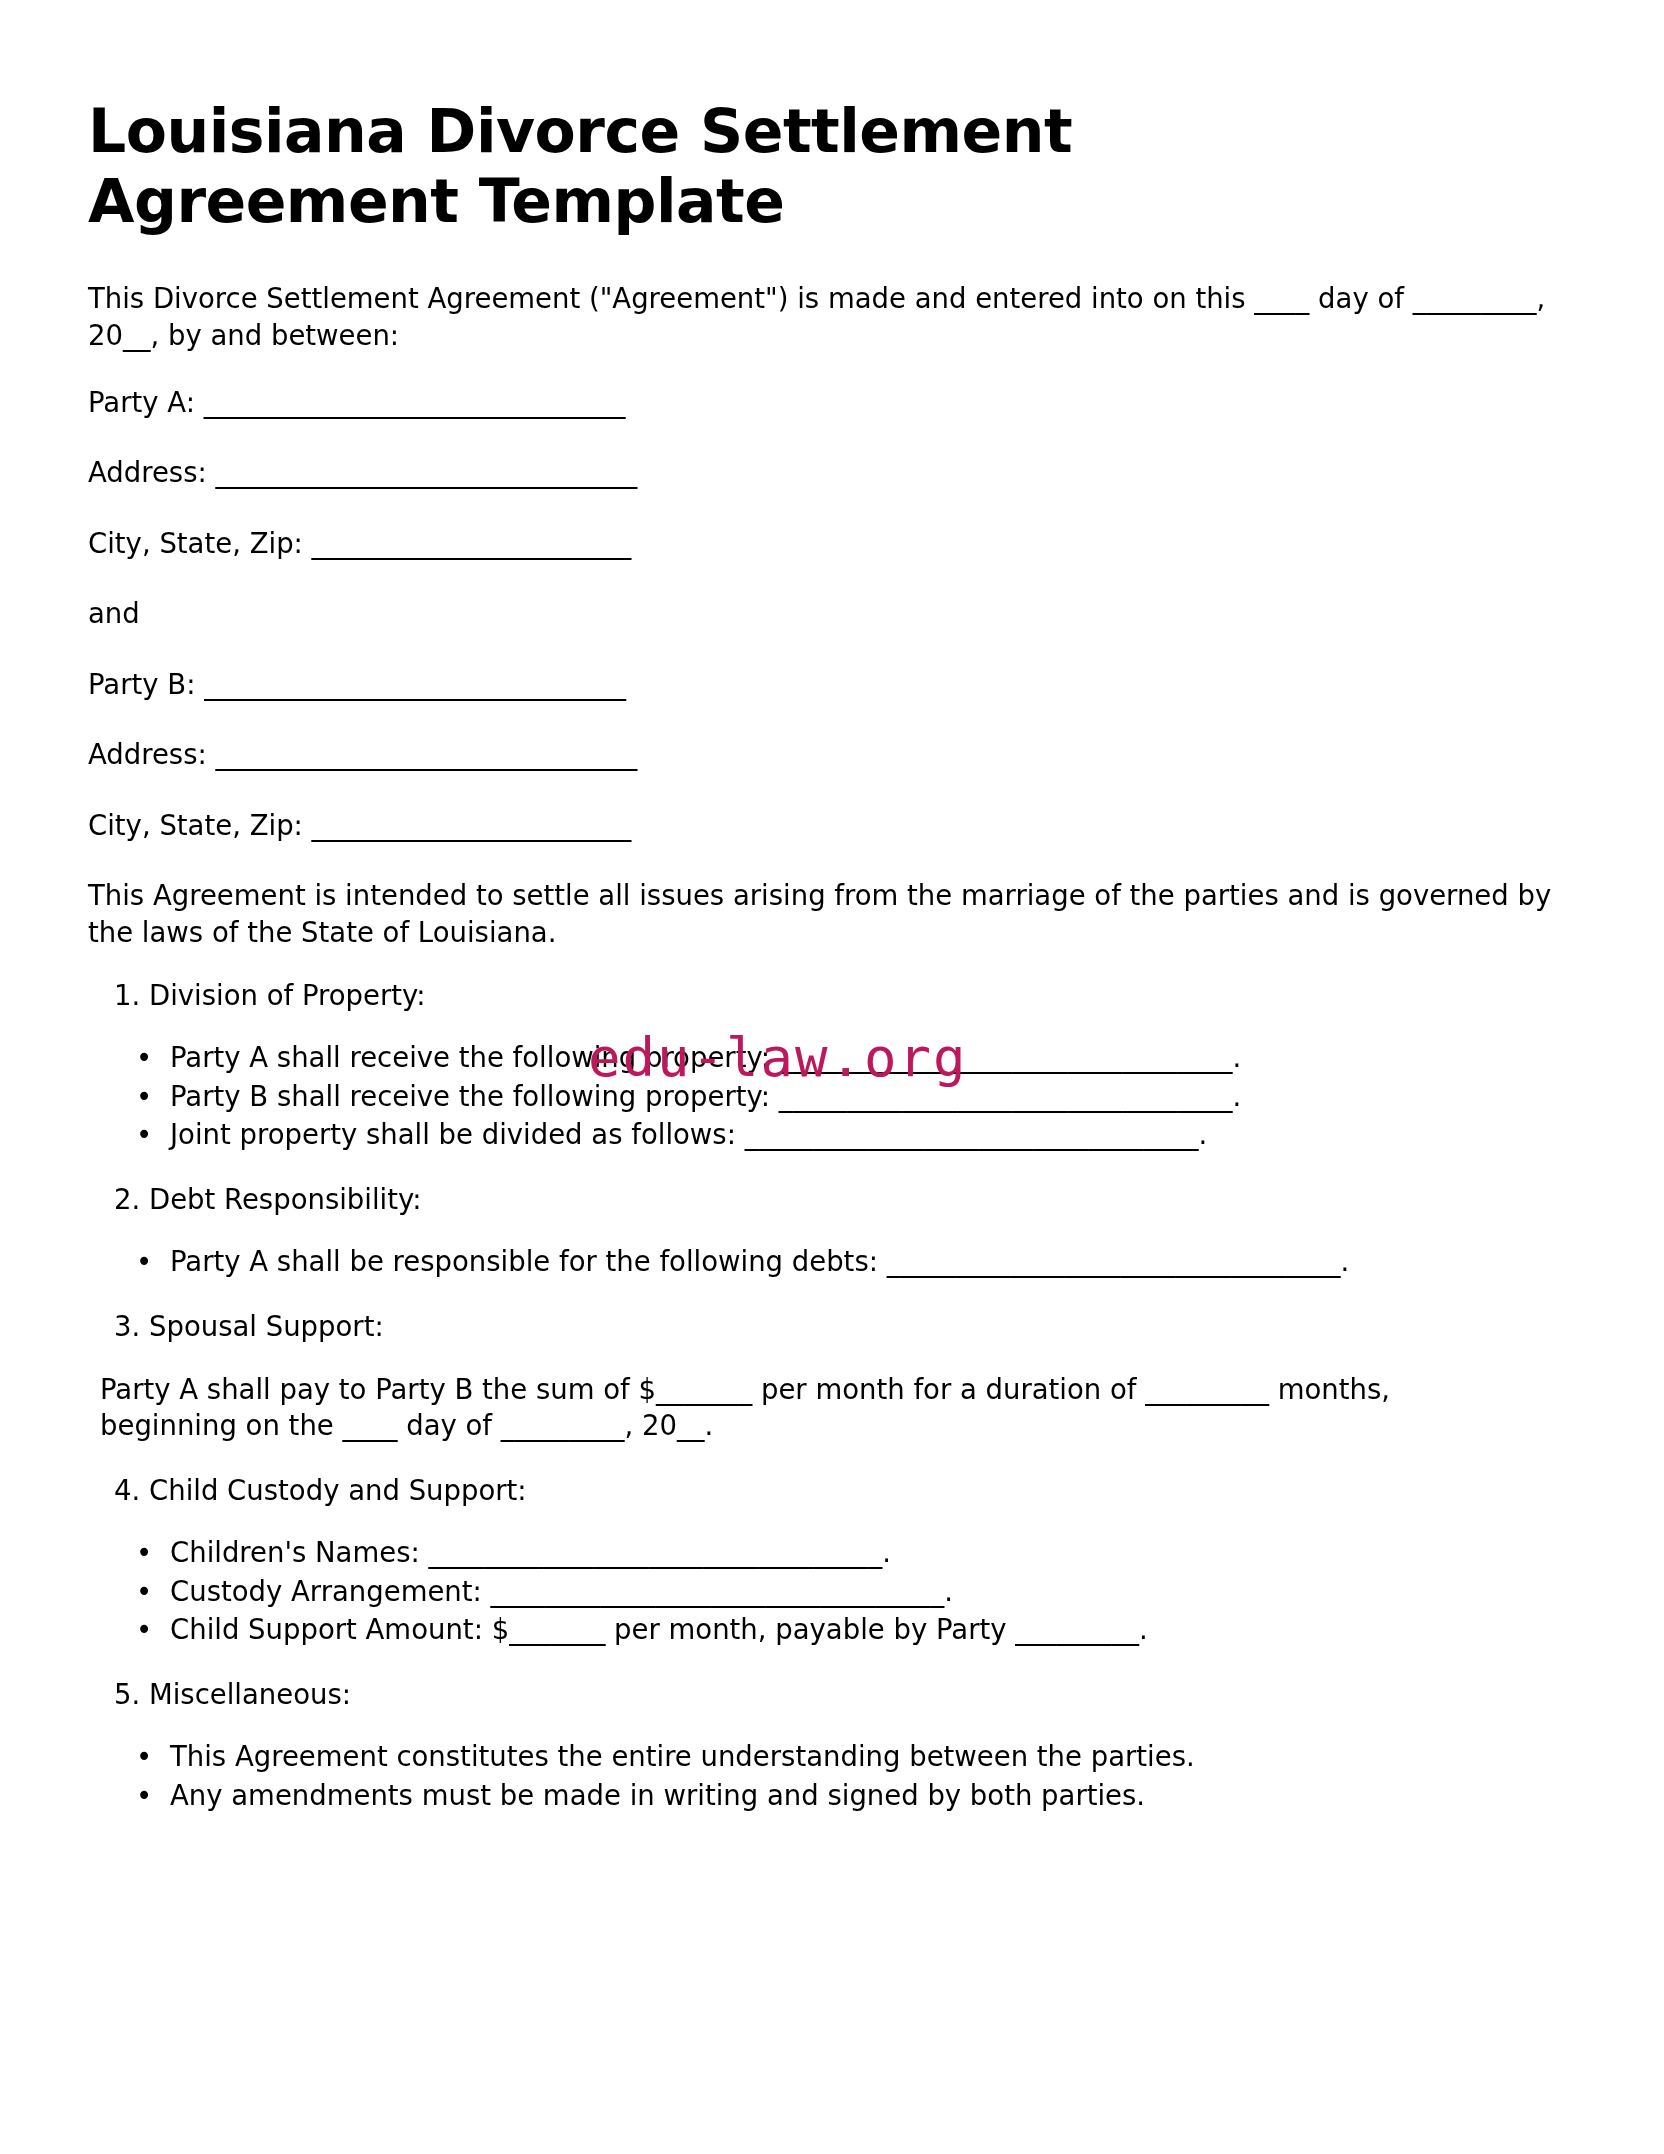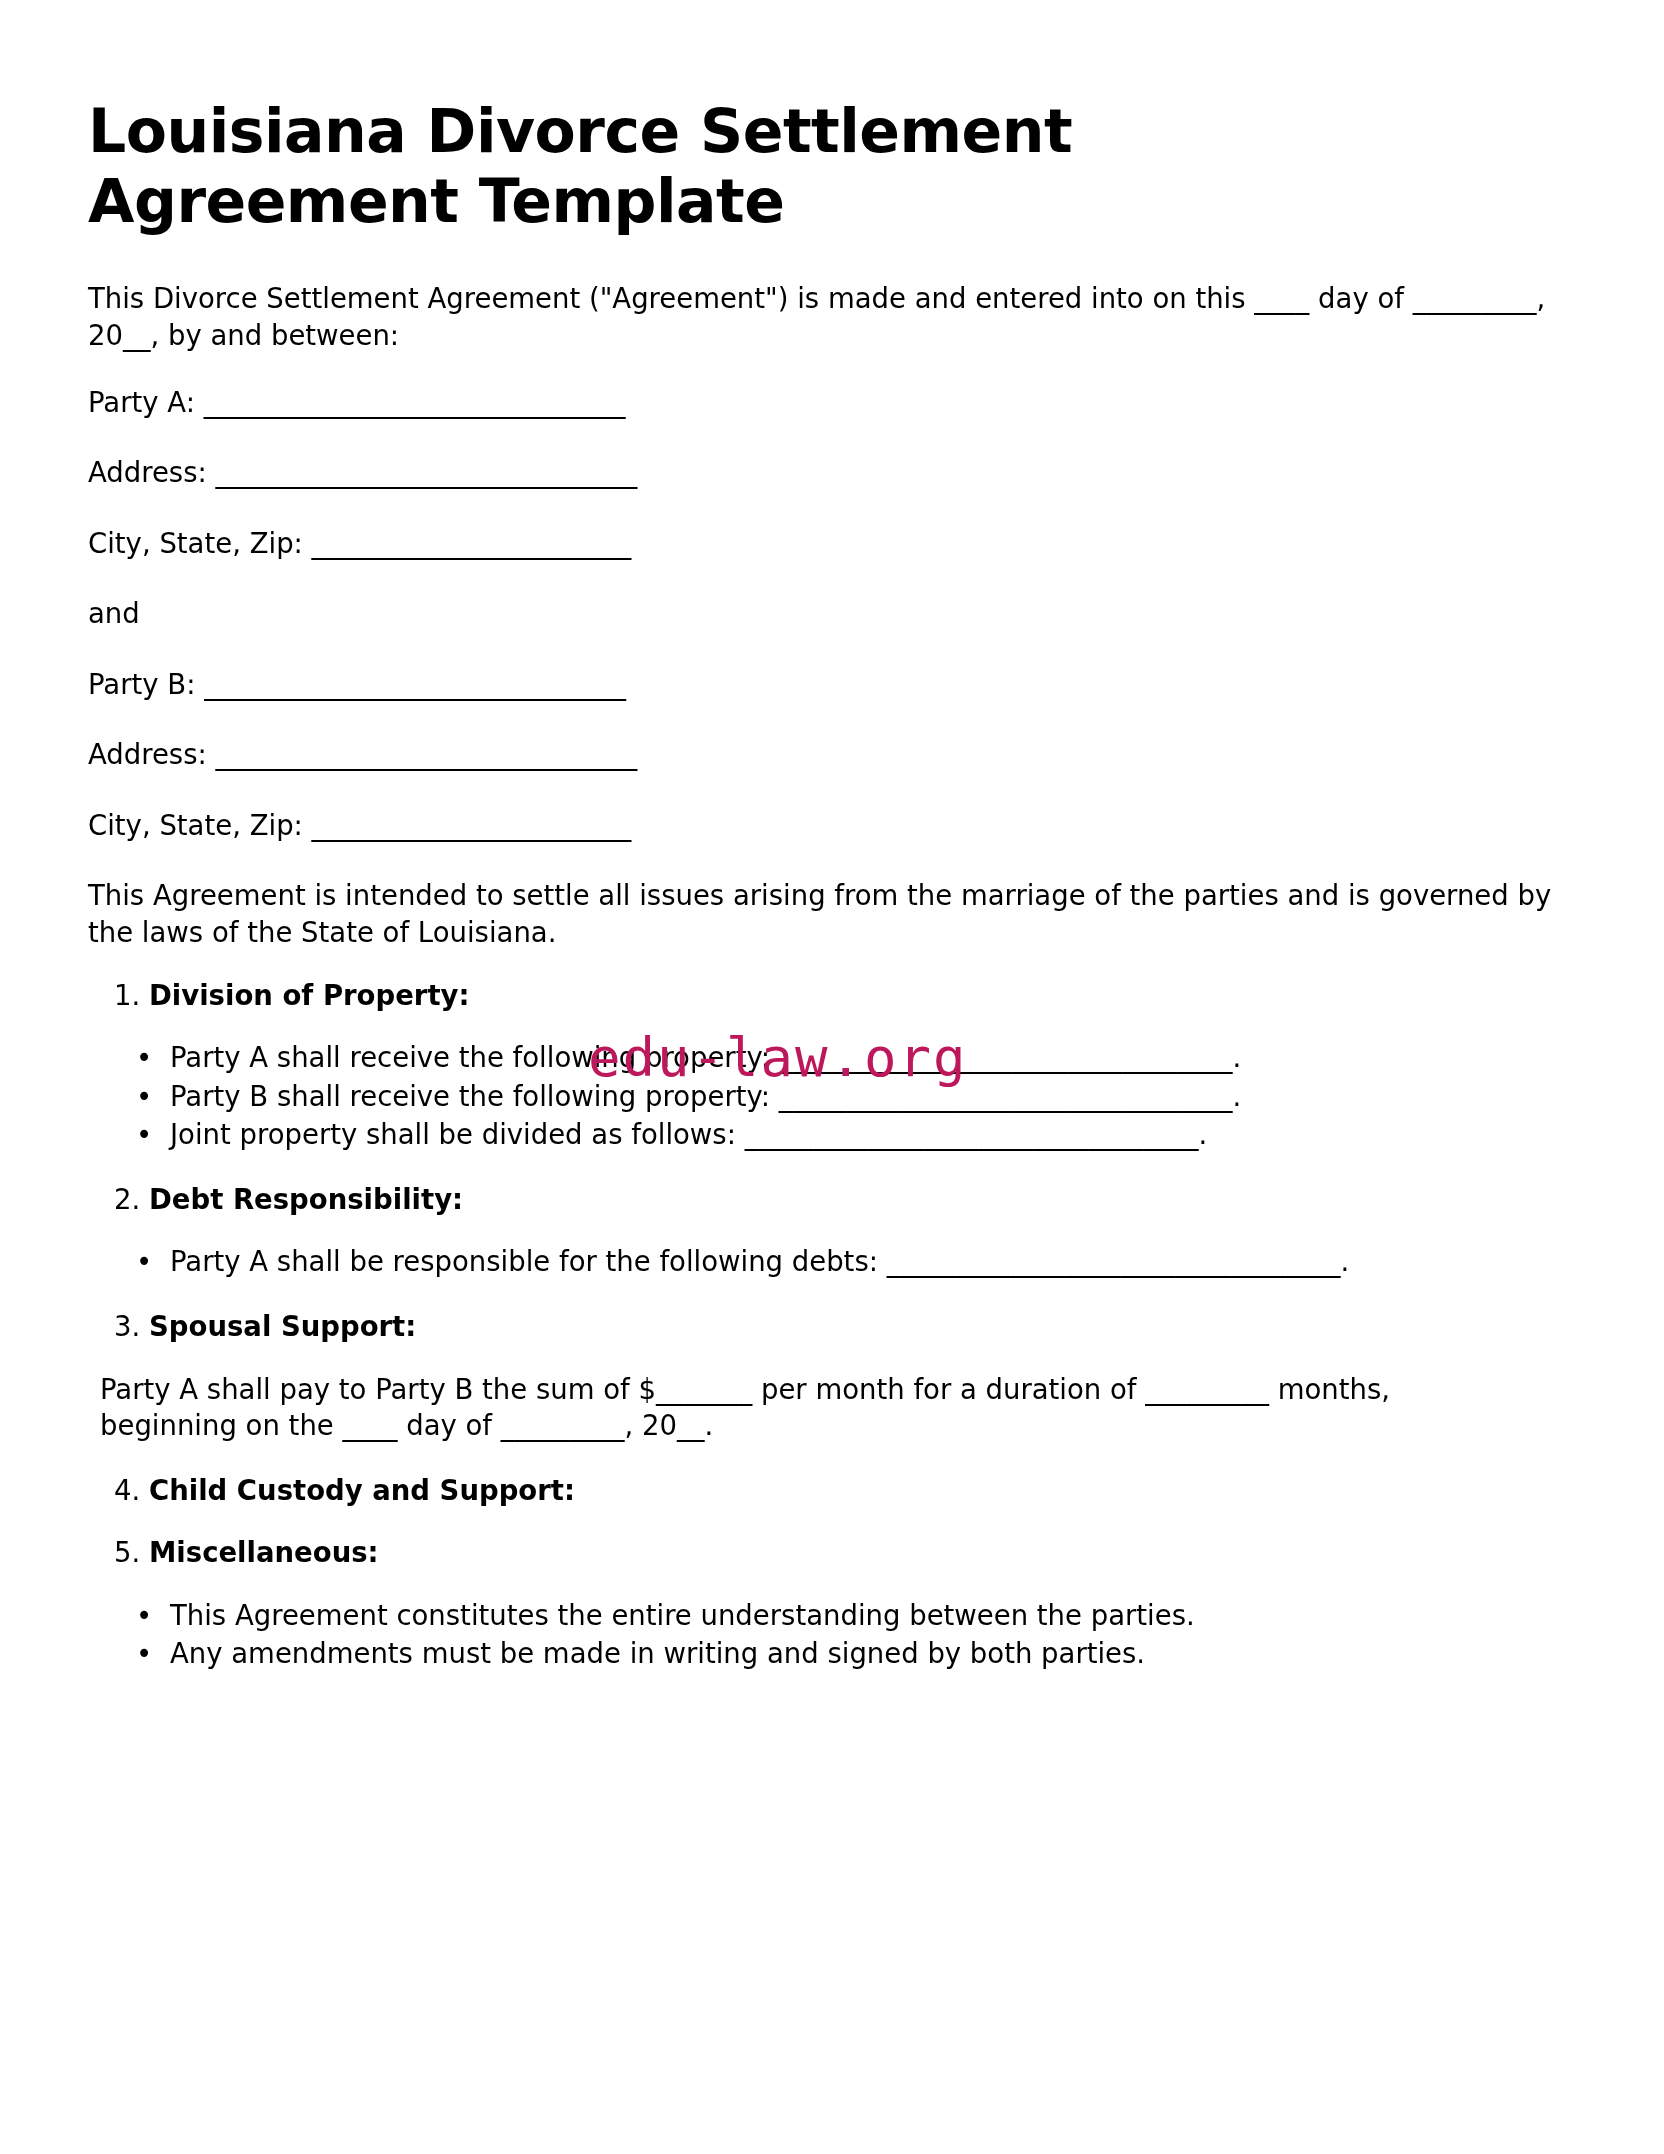--- a/index.html
+++ b/index.html
@@ -89,21 +89,21 @@
     margin: 0 0 0 0;
     padding: 0;
   }
   .section-head {
     font-size: 27.5px;
     line-height: 1.33;
     margin: 0 0 26px 0;
     padding-left: 26px;
   }
   .section-num { font-weight: normal; }
-  .section-title { font-weight: bold; text-align: center; }
+  .section-title { font-weight: normal; text-align: center; }
 
   
   ul.bullets {
     list-style: none;
     margin: 0 0 28px 0;
     padding: 0 0 0 82px;
   }
   ul.bullets li {
     position: relative;
     font-size: 27.5px;
@@ -206,20 +206,25 @@
         <span class="section-title">Spousal Support:</span>
       </div>
       <p class="section-para">Party A shall pay to Party B the sum of $_______ per month for a duration of _________ months, beginning on the ____ day of _________, 20__.</p>
     </li>
 
     <li class="section">
       <div class="section-head">
         <span class="section-num">4.</span>
         <span class="section-title">Child Custody and Support:</span>
       </div>
+      <ul class="bullets">
+        <li>Children's Names: _________________________________.</li>
+        <li>Custody Arrangement: _________________________________.</li>
+        <li>Child Support Amount: $_______ per month, payable by Party _________.</li>
+      </ul>
     </li>
 
     <li class="section">
       <div class="section-head">
         <span class="section-num">5.</span>
         <span class="section-title">Miscellaneous:</span>
       </div>
       <ul class="bullets">
         <li>This Agreement constitutes the entire understanding between the parties.</li>
         <li>Any amendments must be made in writing and signed by both parties.</li>

